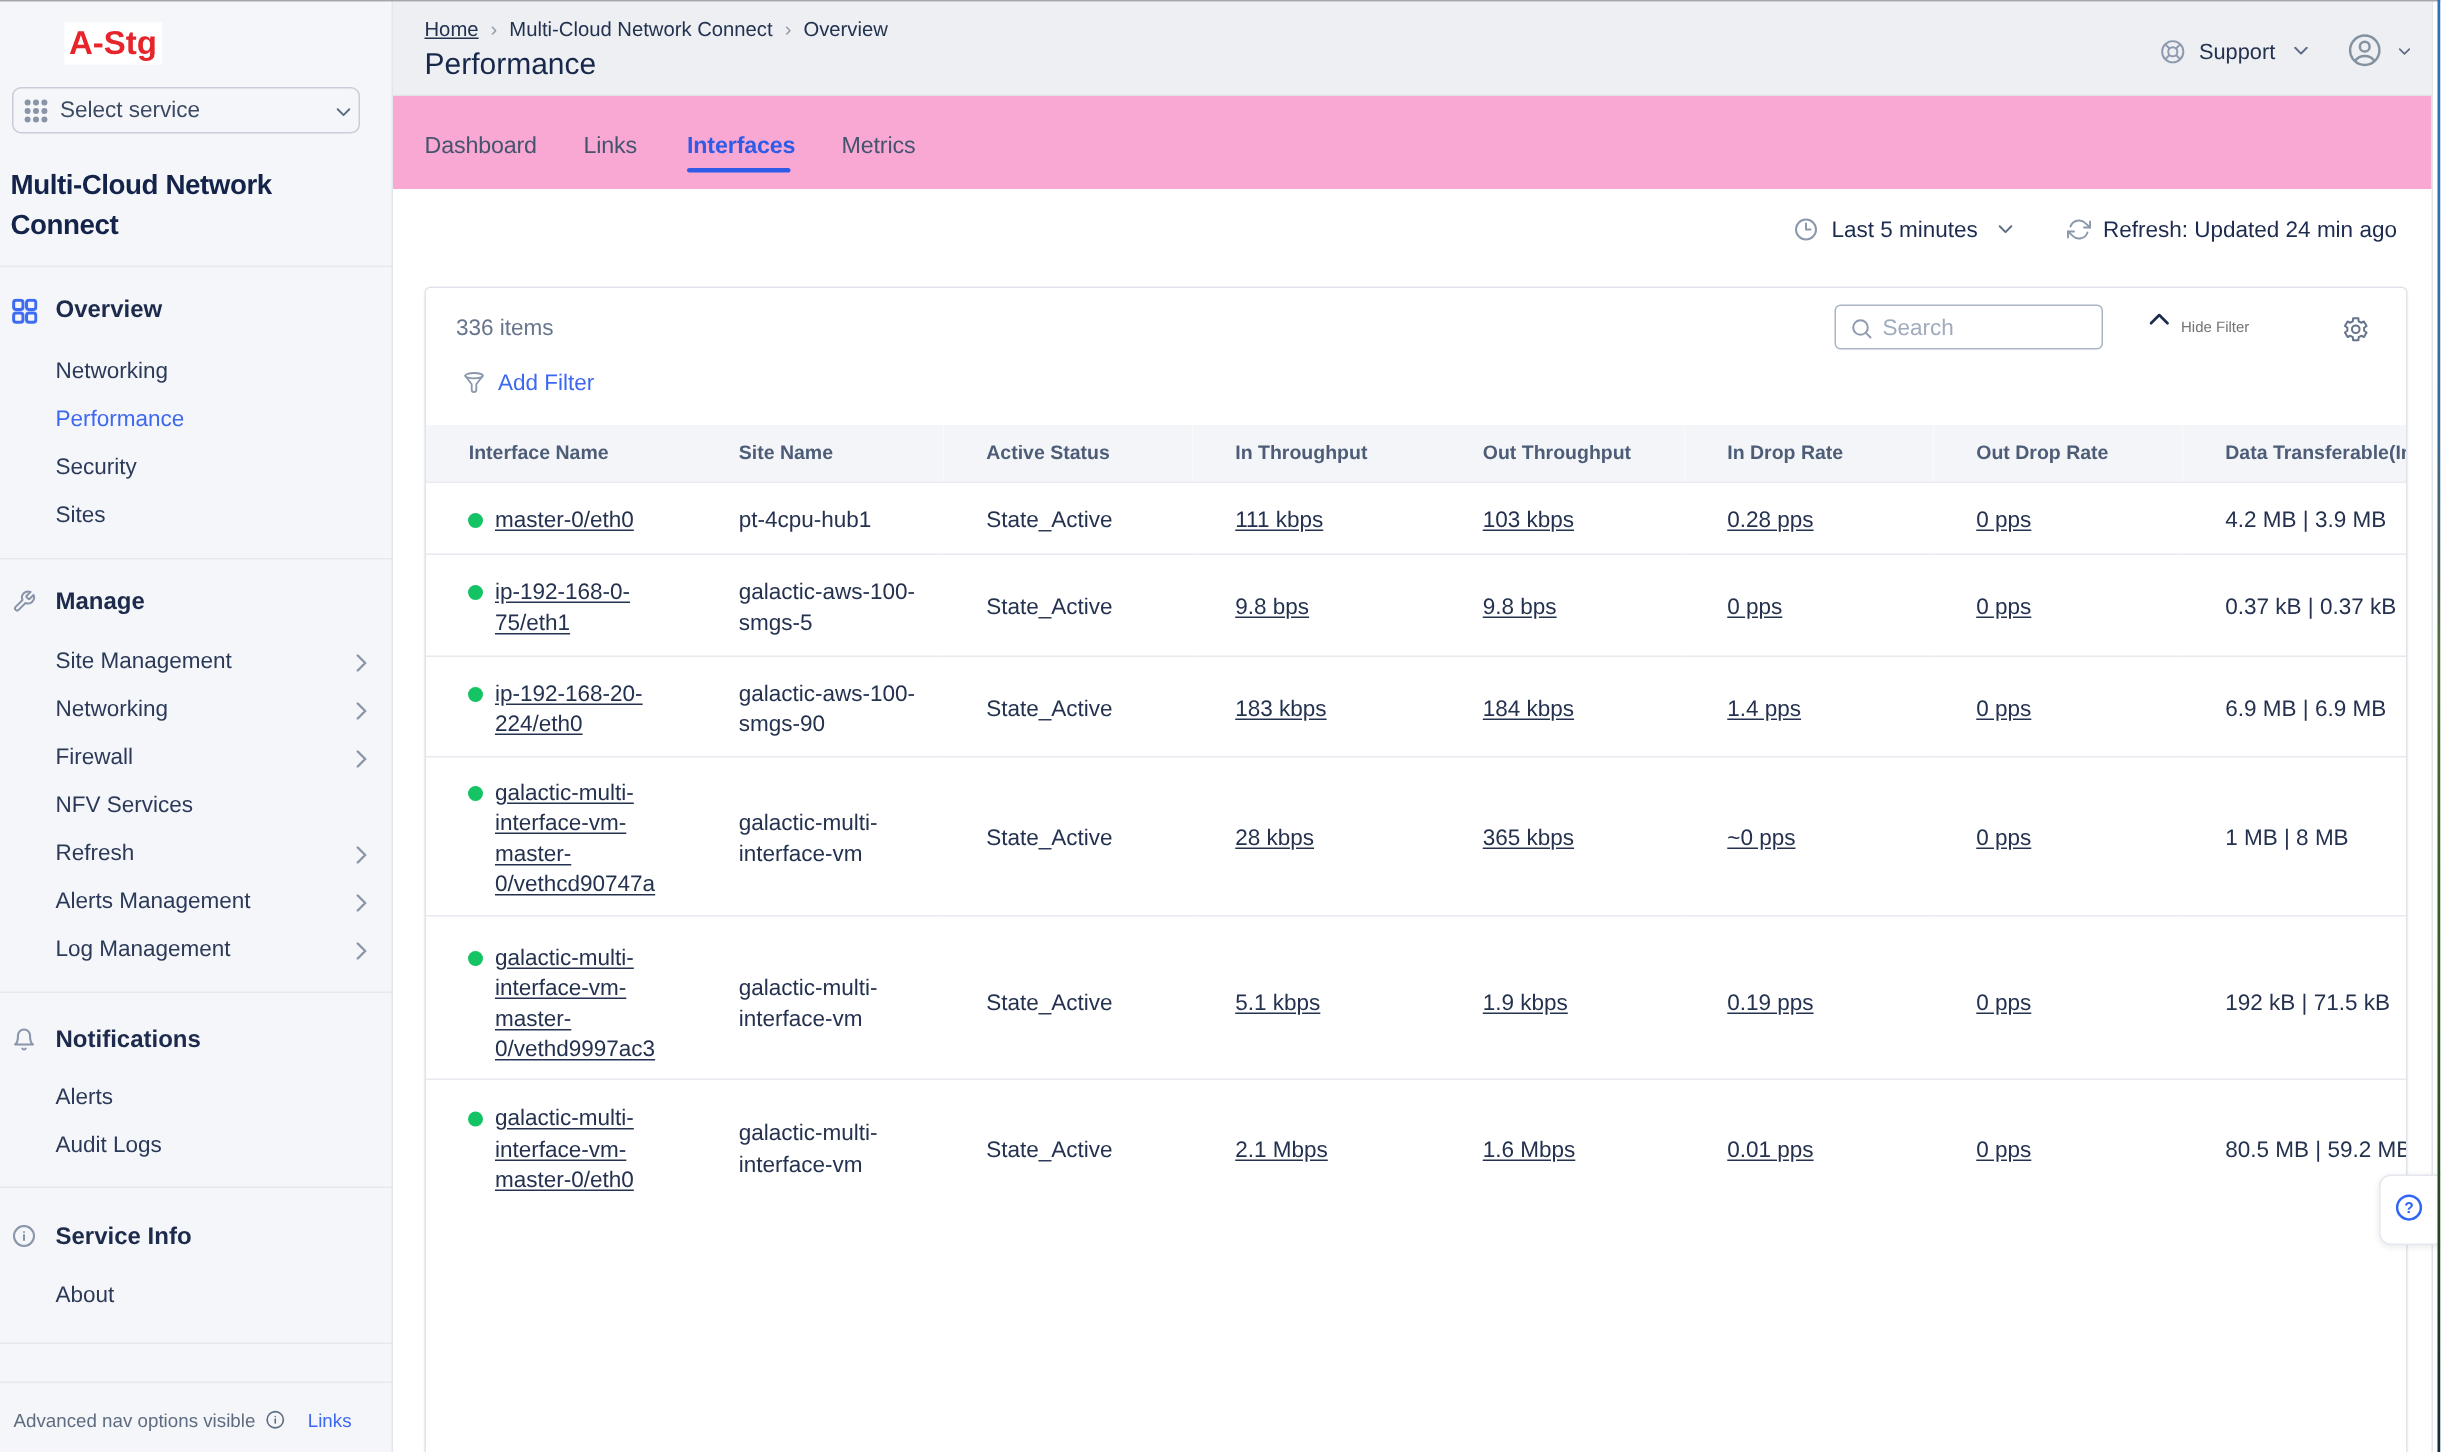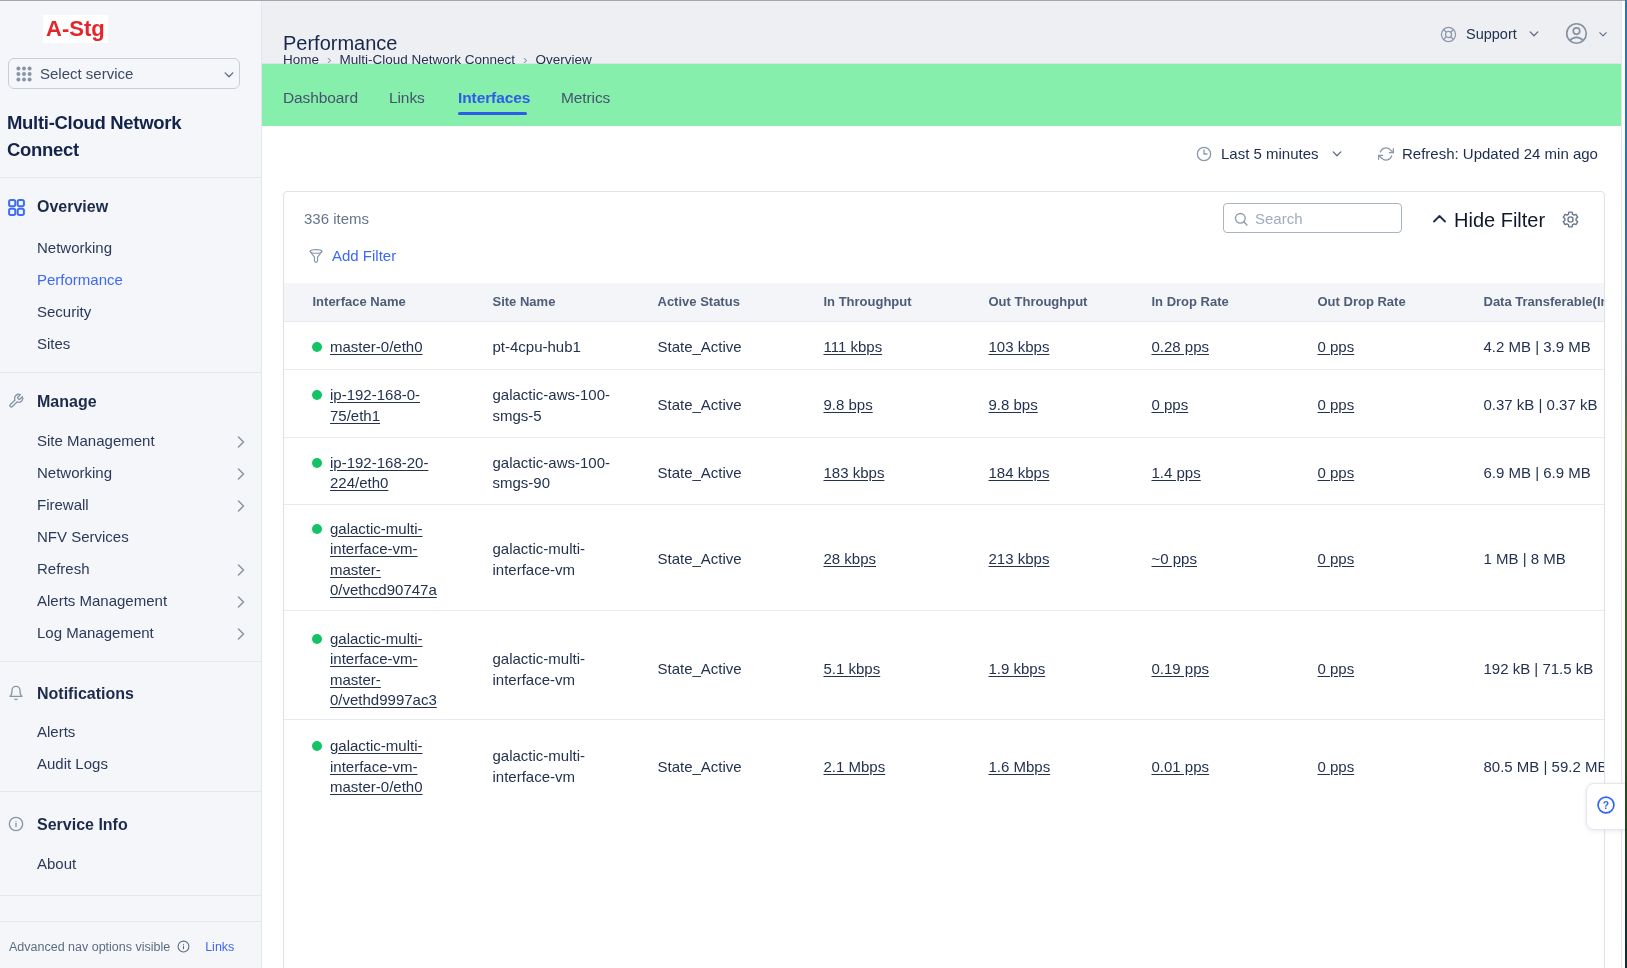--- a/index.html
+++ b/index.html
@@ -25,44 +25,44 @@
 .navitem.active { color:#3d68f1; }
 .subchev { position:absolute; left:237px; }
 .sideicon { position:absolute; left:8px; }
 .divider { position:absolute; left:0; width:262px; border-top:1px solid #e5e8ed; }
 
 #foot { position:absolute; left:9px; top:939px; font-size:12.5px; color:#5d6c81; }
 #foot .hide { color:#3d68f1; }
 
 
 #pagehead { position:absolute; left:262px; top:1px; width:1359px; height:63px; background:#edeff3; border-bottom:1px solid #e0e3e9; }
-#breadcrumb { position:absolute; left:21px; top:11px; font-size:13.5px; color:#22324f;margin-top:40px; }
+#breadcrumb { position:absolute; left:21px; top:11px; font-size:13.5px; color:#22324f; }
 #breadcrumb .sep { color:#8d99ab; margin:0 8px; }
 #breadcrumb .home { text-decoration:underline; }
 #ptitle { position:absolute; left:21px; top:31px; font-size:20px; font-weight:500; color:#18284a; }
 #support { position:absolute; left:1178px; top:25px; font-size:14.5px; font-weight:500; color:#22324f; }
 #avatar { position:absolute; left:1303px; top:21px; }
 
 
-#tabs { position:absolute; left:262px; top:64px; width:1359px; height:62px; background:#86efac; }
+#tabs { position:absolute; left:262px; top:64px; width:1359px; height:62px; background:#f9a8d4; }
 .tab { position:absolute; top:25px; font-size:15.5px; letter-spacing:-0.1px; color:#45546e; }
 #tab-active { color:#2e5ce7; font-weight:700; }
 #tabline { position:absolute; left:196px; top:48px; width:69px; height:3px; background:#2e5ce7; border-radius:2px; }
 
 
 #controls { position:absolute; left:262px; top:126px; width:1359px; height:64px; background:#fff; }
 #lastrow { position:absolute; left:934px; top:19px; font-size:15px; font-weight:500; color:#1d2c4e; }
 #refreshrow { position:absolute; left:1116px; top:19px; font-size:15px; color:#1d2c4e; }
 
 
 #card { position:absolute; left:283px; top:191px; width:1322px; height:900px; background:#fff; border:1px solid #e0e4ea; border-radius:4px; box-shadow:0 1px 2px rgba(20,30,60,.05); overflow:hidden; }
 #items { position:absolute; left:20px; top:18px; font-size:15px; color:#66758c; }
 #searchbox { position:absolute; left:939px; top:11px; width:179px; height:30px; border:1px solid #a9b4c3; border-radius:4px; background:#fff; }
 #searchbox .ph { position:absolute; left:31px; top:6px; font-size:15px; color:#a0abbd; }
-#hidefilter { position:absolute; left:1149px; top:17px; font-size:20px; font-weight:500; color:#0f172a; }
+#hidefilter { position:absolute; left:1149px; top:17px; font-size:10px; font-weight:500; color:#737373; }
 #gearic { position:absolute; left:1278px; top:19px; }
 #addfilter { position:absolute; left:24px; top:55px; font-size:15px; color:#3e68f2; }
 
 
 #tbl { position:absolute; left:0; top:91px; width:1322px; border-collapse:collapse; table-layout:fixed; }
 #tbl th { background:#f4f5f8; font-size:13px; font-weight:700; color:#4d5d78; text-align:left; padding:0 0 0 28.5px; height:38px; white-space:nowrap; overflow:hidden; }
 #tbl td { font-size:15px; color:#24324f; text-align:left; vertical-align:middle; padding:5px 0 0 28.5px; line-height:20.5px; overflow-wrap:break-word; }
 #tbl tbody tr { border-top:1px solid #e7eaef; }
 #tbl tr.r8 td { padding-top:10px; }
 #tbl a { color:#24324f; text-decoration:underline; text-underline-offset:2px; }
@@ -339,21 +339,21 @@
         <td><a>0 pps</a></td>
         <td class="dt">6.9 MB | 6.9 MB</td>
       </tr>
       <tr style="height:106px">
         <td style="padding-left:27.5px">
             <div class="iwrap"><span class="dot"></span><a>galactic-multi-interface-vm-master-0/vethcd90747a</a></div>
           </td>
         <td>galactic-multi-interface-vm</td>
         <td>State_Active</td>
         <td><a>28 kbps</a></td>
-        <td><a>213 kbps</a></td>
+        <td><a>365 kbps</a></td>
         <td><a>~0 pps</a></td>
         <td><a>0 pps</a></td>
         <td class="dt">1 MB | 8 MB</td>
       </tr>
       <tr style="height:109px" class="r8">
         <td style="padding-left:27.5px">
             <div class="iwrap"><span class="dot"></span><a>galactic-multi-interface-vm-master-0/vethd9997ac3</a></div>
           </td>
         <td>galactic-multi-interface-vm</td>
         <td>State_Active</td>

